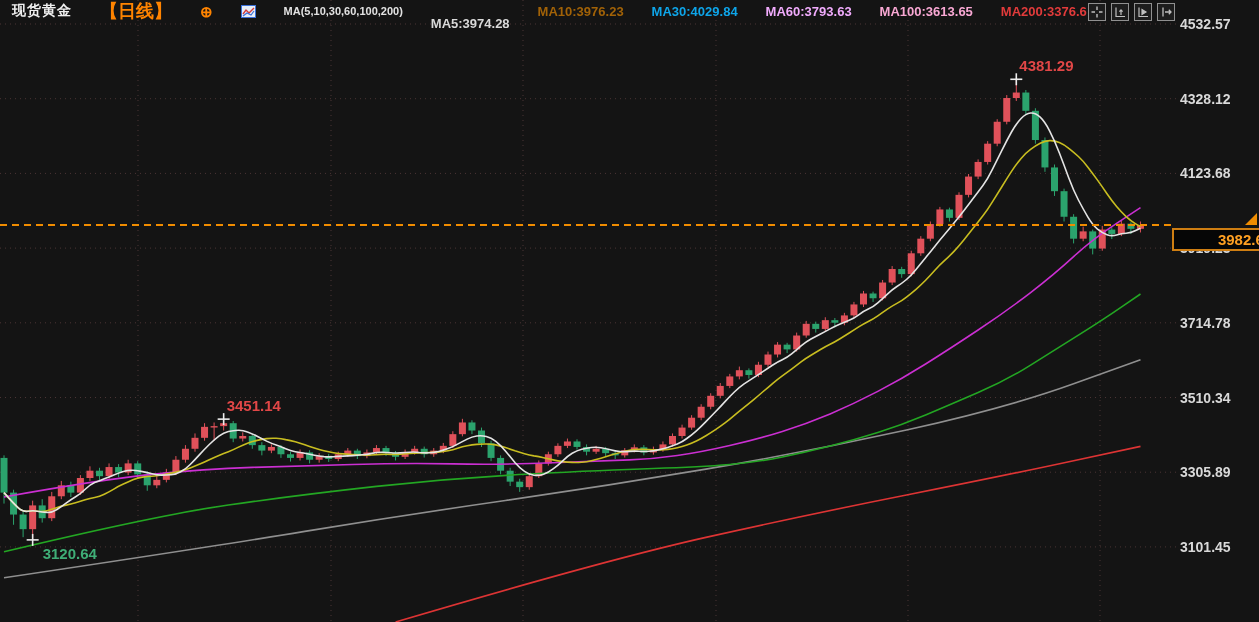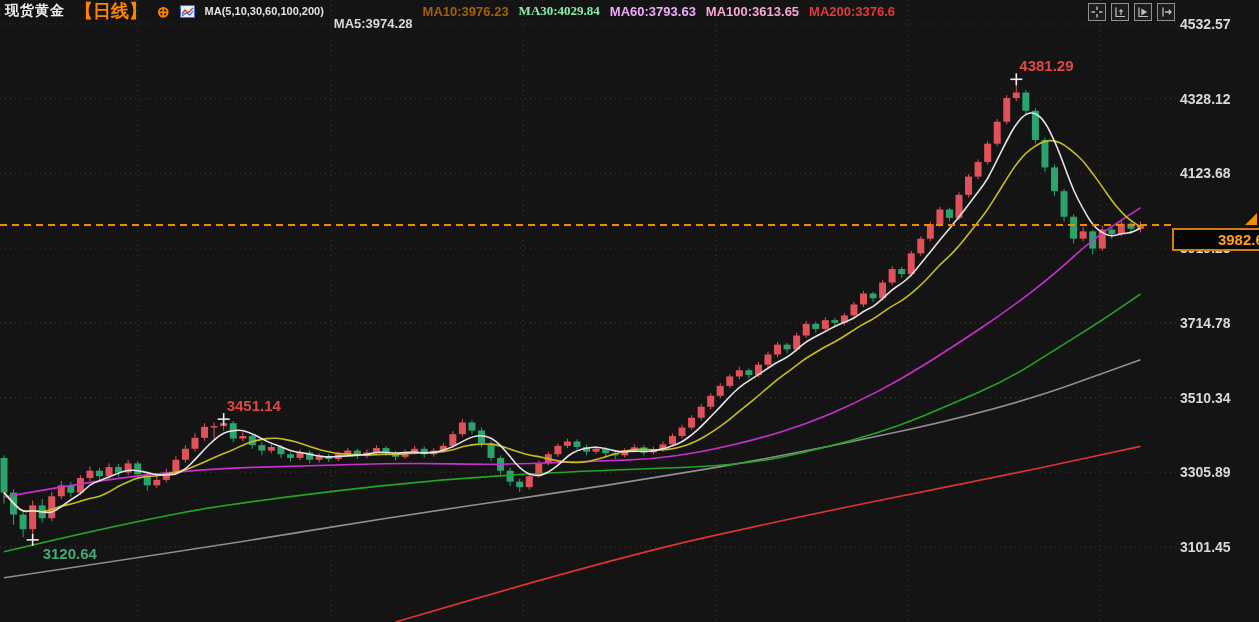--- a/index.html
+++ b/index.html
@@ -1,20 +1,20 @@
 <!DOCTYPE html>
 <html><head>
 <meta charset="utf-8">
 <style>
   html,body{margin:0;padding:0;background:#141414;}
   body{width:1259px;height:622px;overflow:hidden;position:relative;
        font-family:"Liberation Sans",sans-serif;}
   .app{position:absolute;inset:0;background:#141414;}
   .header{position:absolute;left:0;top:0;width:1259px;height:22px;display:flex;
-          align-items:center;gap:10px;padding-left:5px;box-sizing:border-box;z-index:6;}
+          align-items:center;gap:28px;padding-left:12px;box-sizing:border-box;z-index:6;}
   .sym{color:#efefef;font-size:14px;font-weight:bold;letter-spacing:1px;}
   .period{color:#ff8400;font-size:18px;font-weight:bold;}
   .addbtn{color:#ff8400;font-size:15px;font-weight:bold;cursor:pointer;line-height:1;}
   .chart-ico{display:inline-flex;align-items:center;}
   .magroup{color:#e2e2e2;font-size:11px;font-weight:600;}
   .ma{font-size:13px;font-weight:600;}
   .toolbar{position:absolute;right:84px;top:3px;display:flex;gap:5px;}
   .tbtn{width:16px;height:16px;border:1px solid #909090;background:#1d1d1d;
         display:inline-flex;align-items:center;justify-content:center;cursor:pointer;}
   #chart{position:absolute;left:0;top:0;z-index:1;}
@@ -39,21 +39,21 @@
     <span class="chart-ico">
       <svg width="15" height="13" viewBox="0 0 15 13">
         <rect x="0.5" y="0.5" width="14" height="12" fill="#e8eef6" stroke="#3a6fd8"></rect>
         <polyline points="2,9 5,5 8,8 13,3" fill="none" stroke="#d23a3a" stroke-width="1.4"></polyline>
         <polyline points="2,11 6,8 10,10 13,6" fill="none" stroke="#3a6fd8" stroke-width="1.2"></polyline>
       </svg>
     </span>
     <span class="magroup">MA(5,10,30,60,100,200)</span>
     <span class="ma" style="color: rgb(217, 217, 217); margin-top: 24px;">MA5:3974.28</span>
     <span class="ma" style="color: #a16207;">MA10:3976.23</span>
-    <span class="ma" style="color: #86efac; font-family: Liberation Serif, serif;">MA30:4029.84</span>
+    <span class="ma" style="color: #0ea5e9;">MA30:4029.84</span>
     <span class="ma" style="color: #f0abfc;">MA60:3793.63</span>
     <span class="ma" style="color: #f9a8d4;">MA100:3613.65</span>
     <span class="ma" style="color: rgb(226, 59, 59);">MA200:3376.6</span>
 
     <span class="toolbar">
       <span class="tbtn">
         <svg width="12" height="12" viewBox="0 0 12 12" fill="none" stroke="#c0c0c0" stroke-width="1.4">
           <path d="M6 0.5V4 M6 8V11.5 M0.5 6H4 M8 6H11.5"></path>
         </svg>
       </span>

